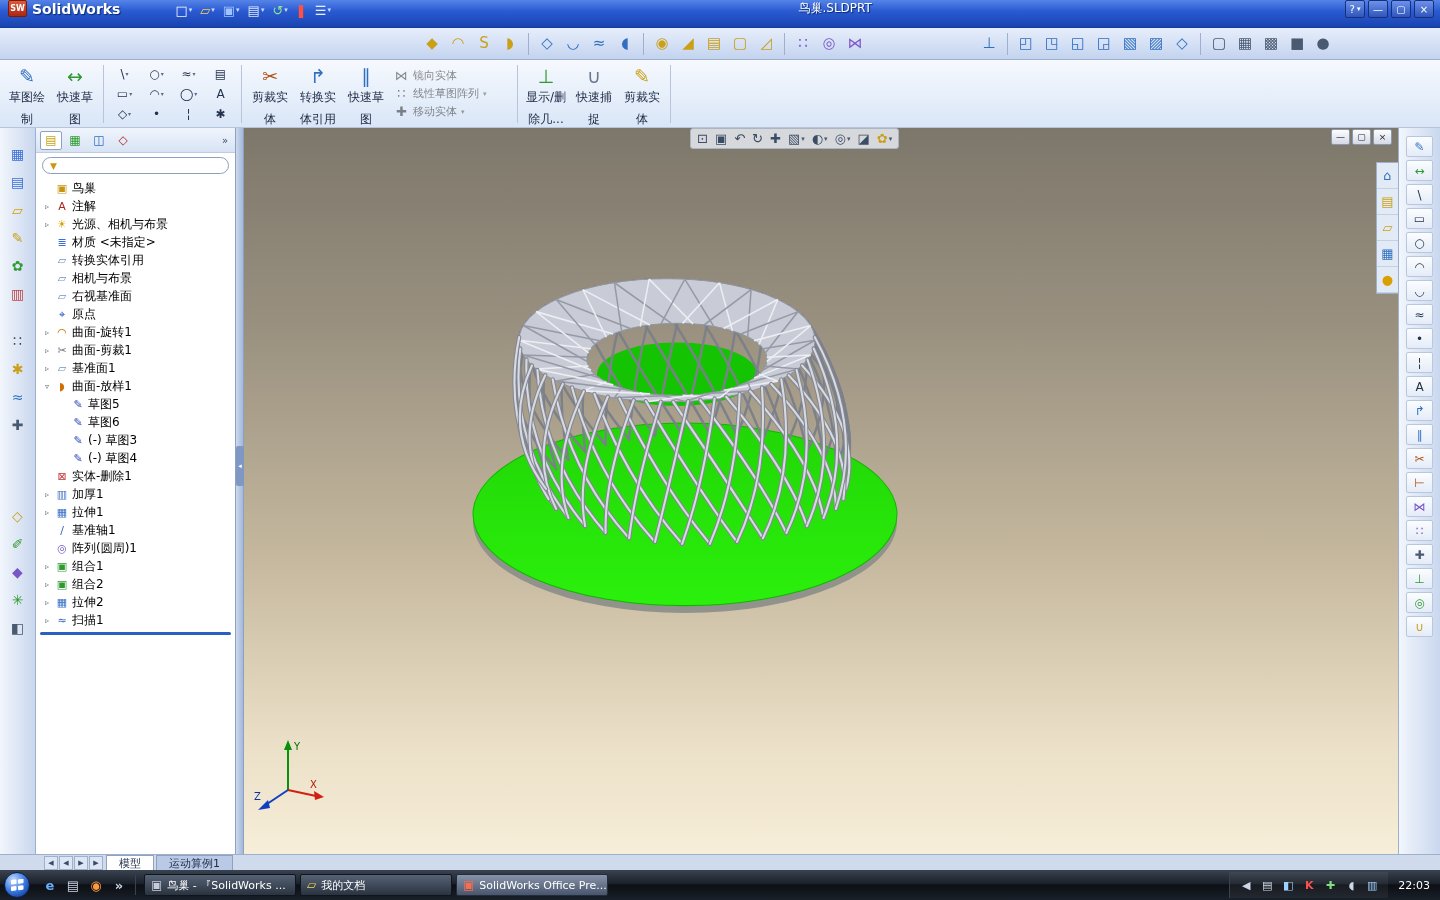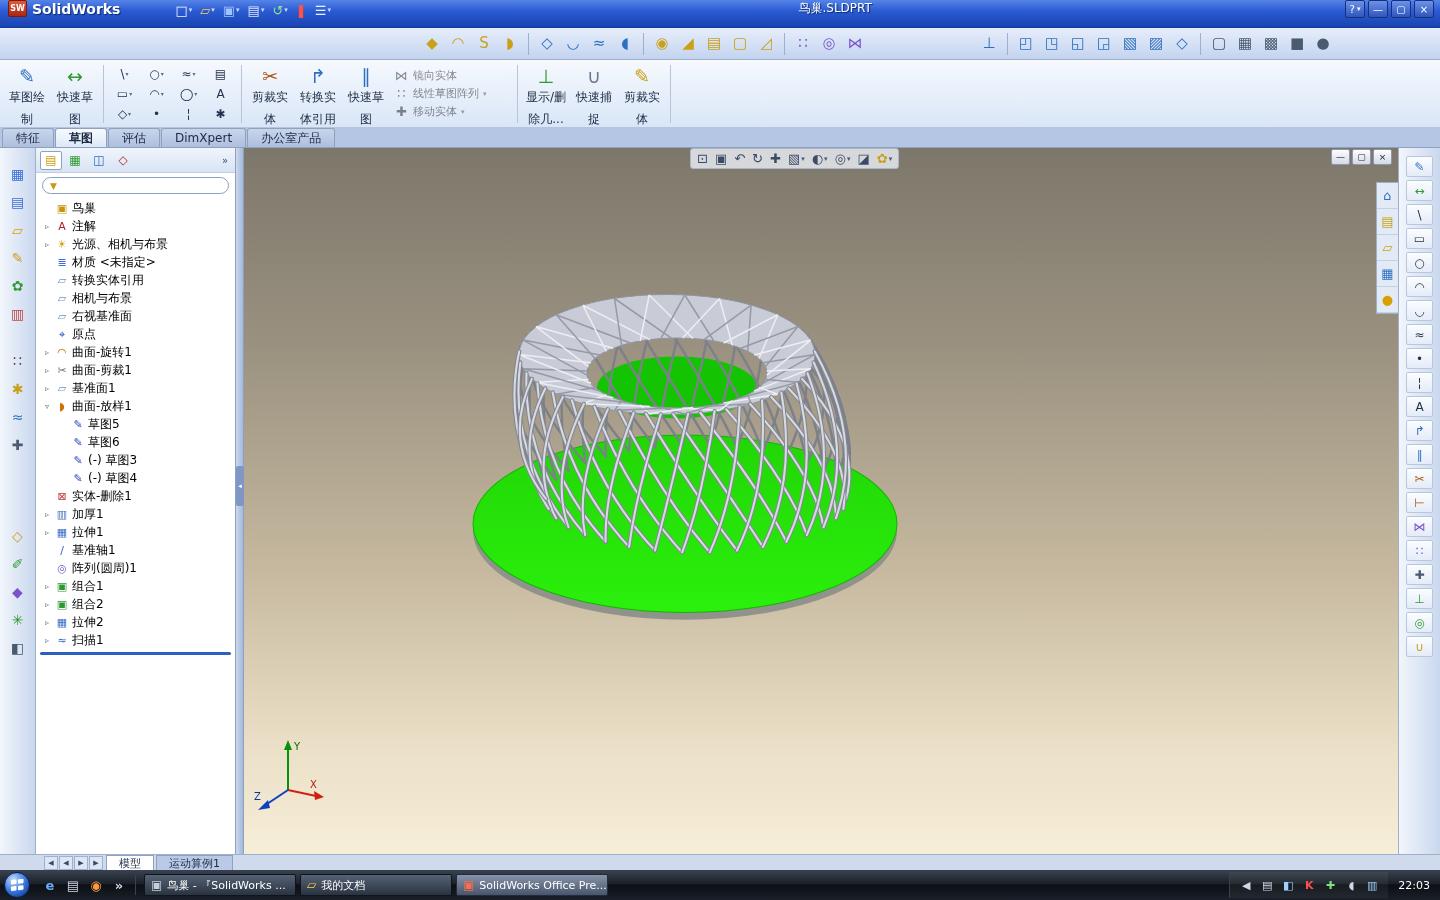--- a/index.html
+++ b/index.html
@@ -375,27 +375,20 @@
           <span class="ddarrow">▾</span>
         </div>
         <div class="cmbtn">
           <span class="cmicon" style="color: rgb(202, 160, 24);">✎</span>
           <span class="cmlabel">剪裁实体</span>
         </div>
       </div>
     <div class="cmsep"></div>
   </div>
 
-  <div id="cm-tabs">
-      <div class="cmtab">特征</div>
-      <div class="cmtab active">草图</div>
-      <div class="cmtab">评估</div>
-      <div class="cmtab">DimXpert</div>
-      <div class="cmtab">办公室产品</div>
-    </div>
 
   <div id="main">
     <div id="left-strip">
         <div class="lsi">
           <span class="g" style="color: rgb(58, 111, 216);">▦</span>
         </div>
         <div class="lsi">
           <span class="g" style="color: rgb(58, 111, 216);">▤</span>
         </div>
         <div class="lsi">

